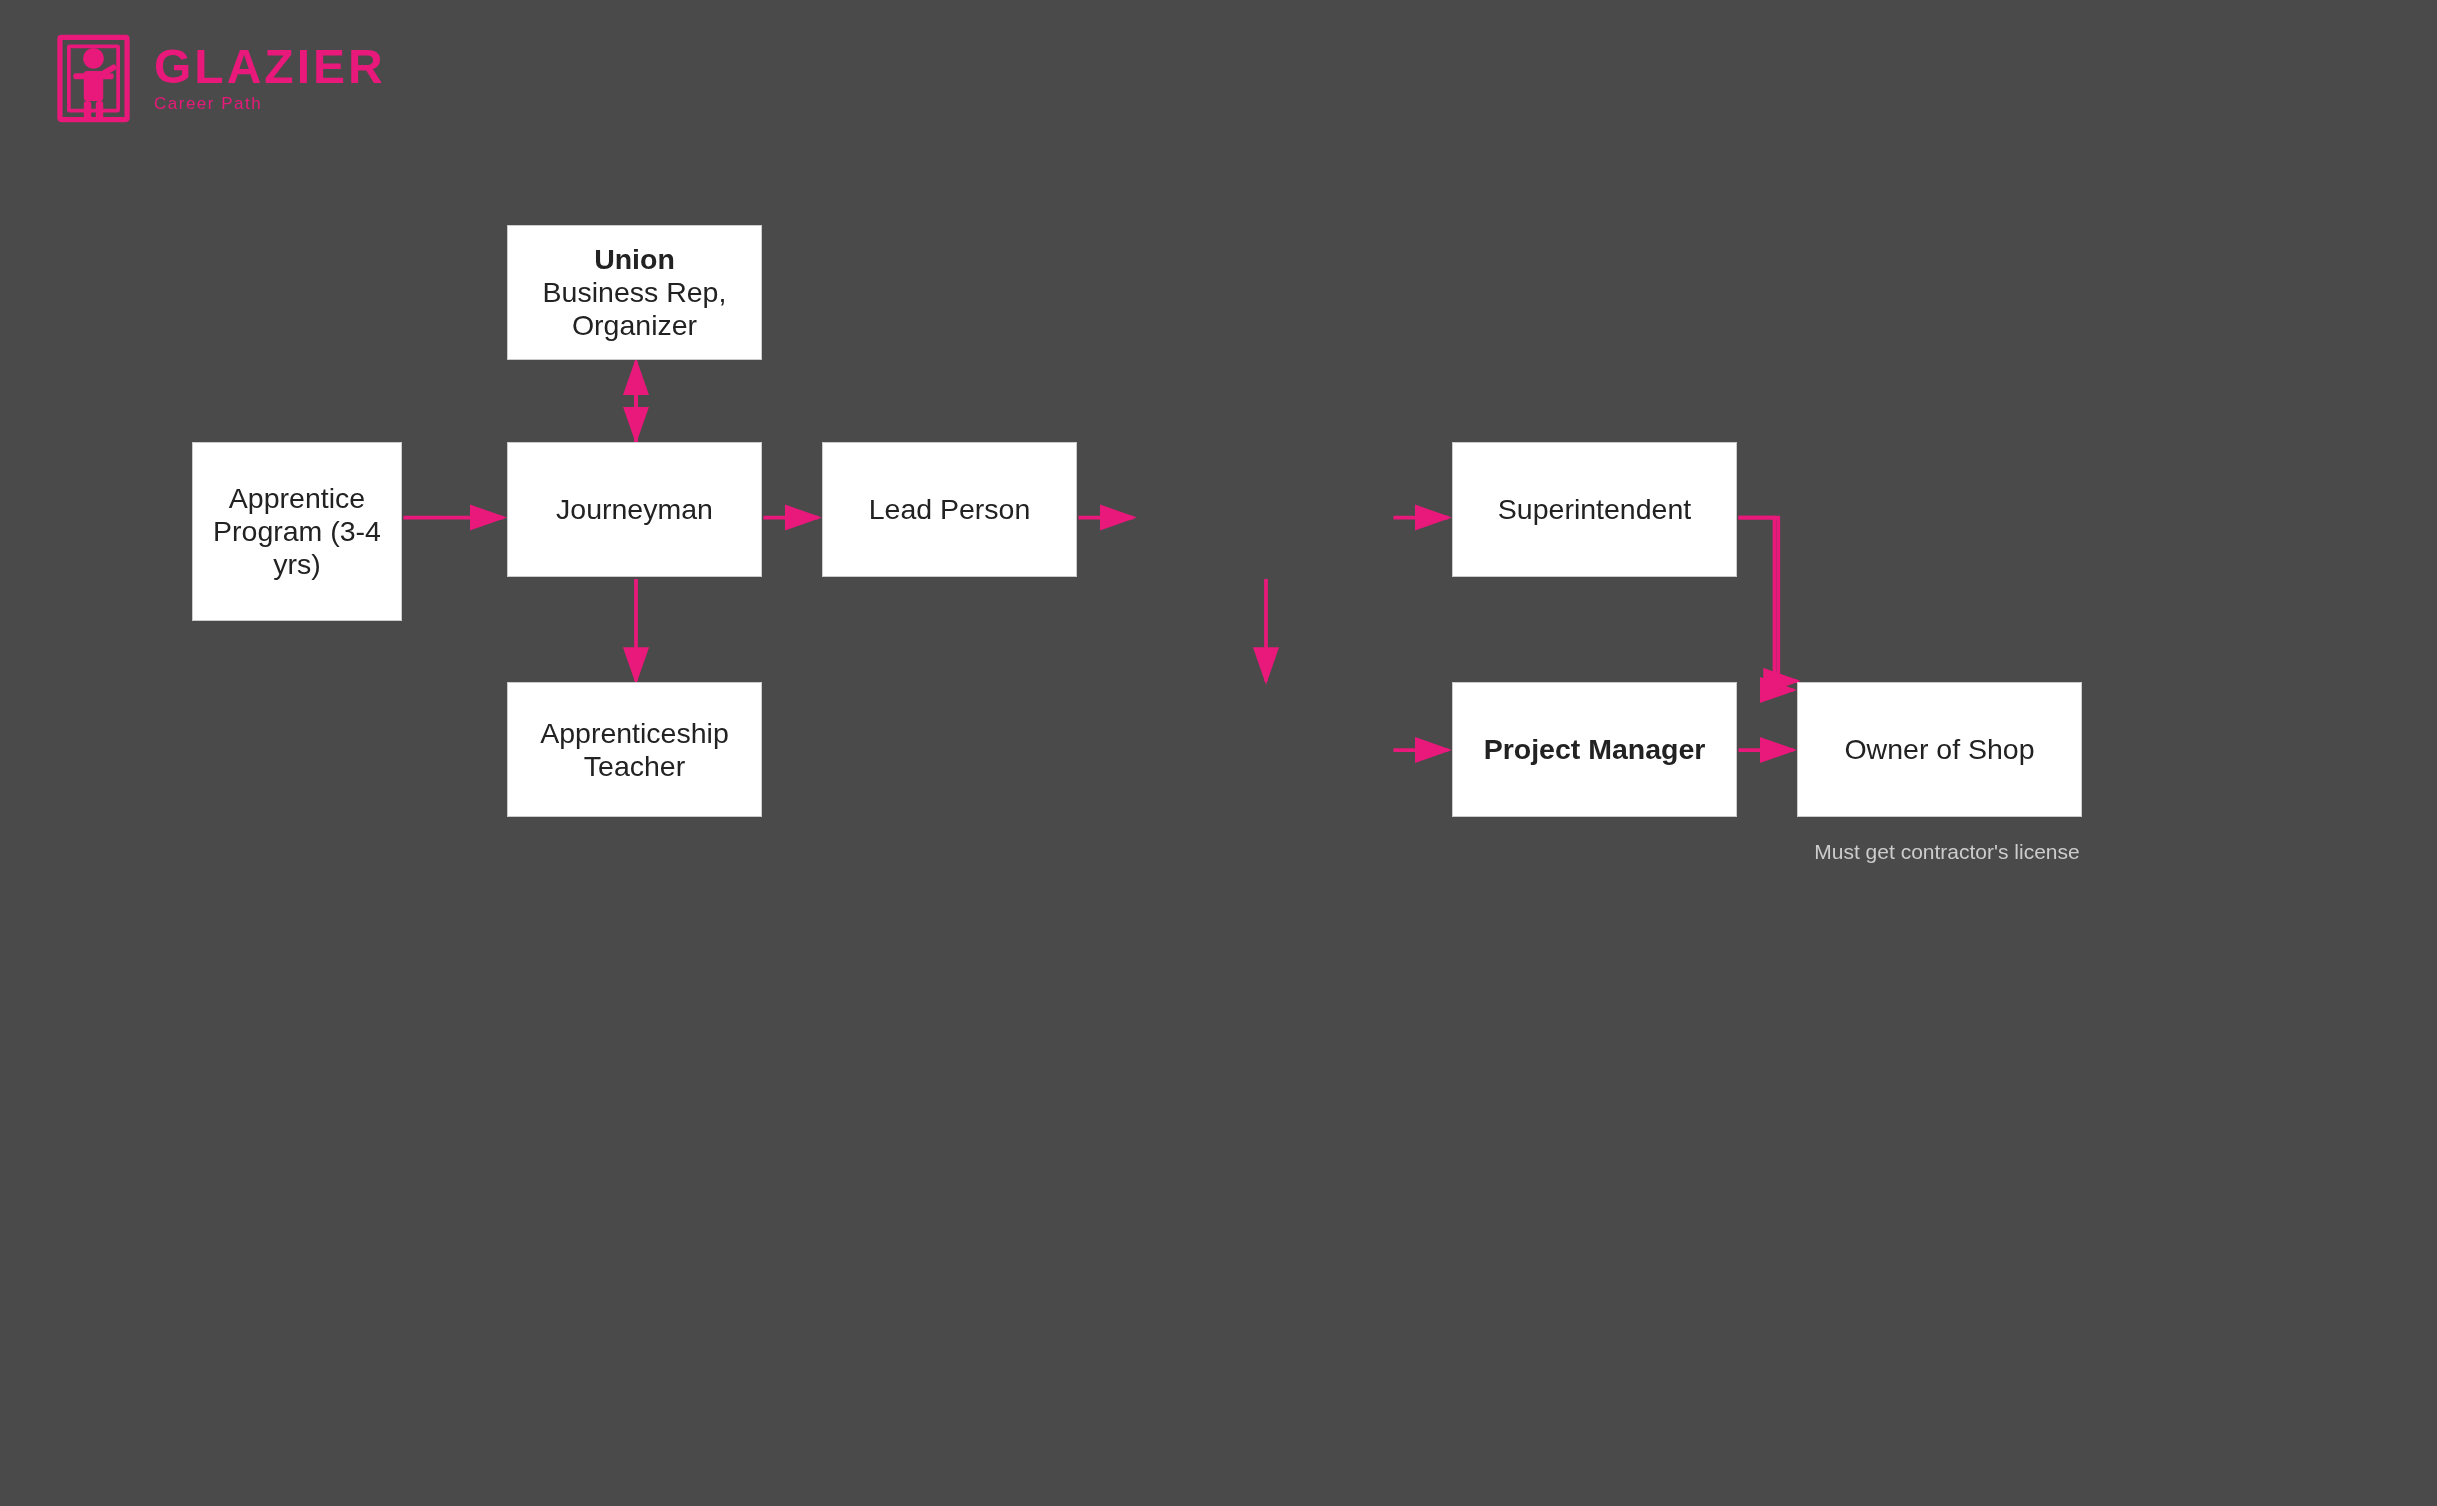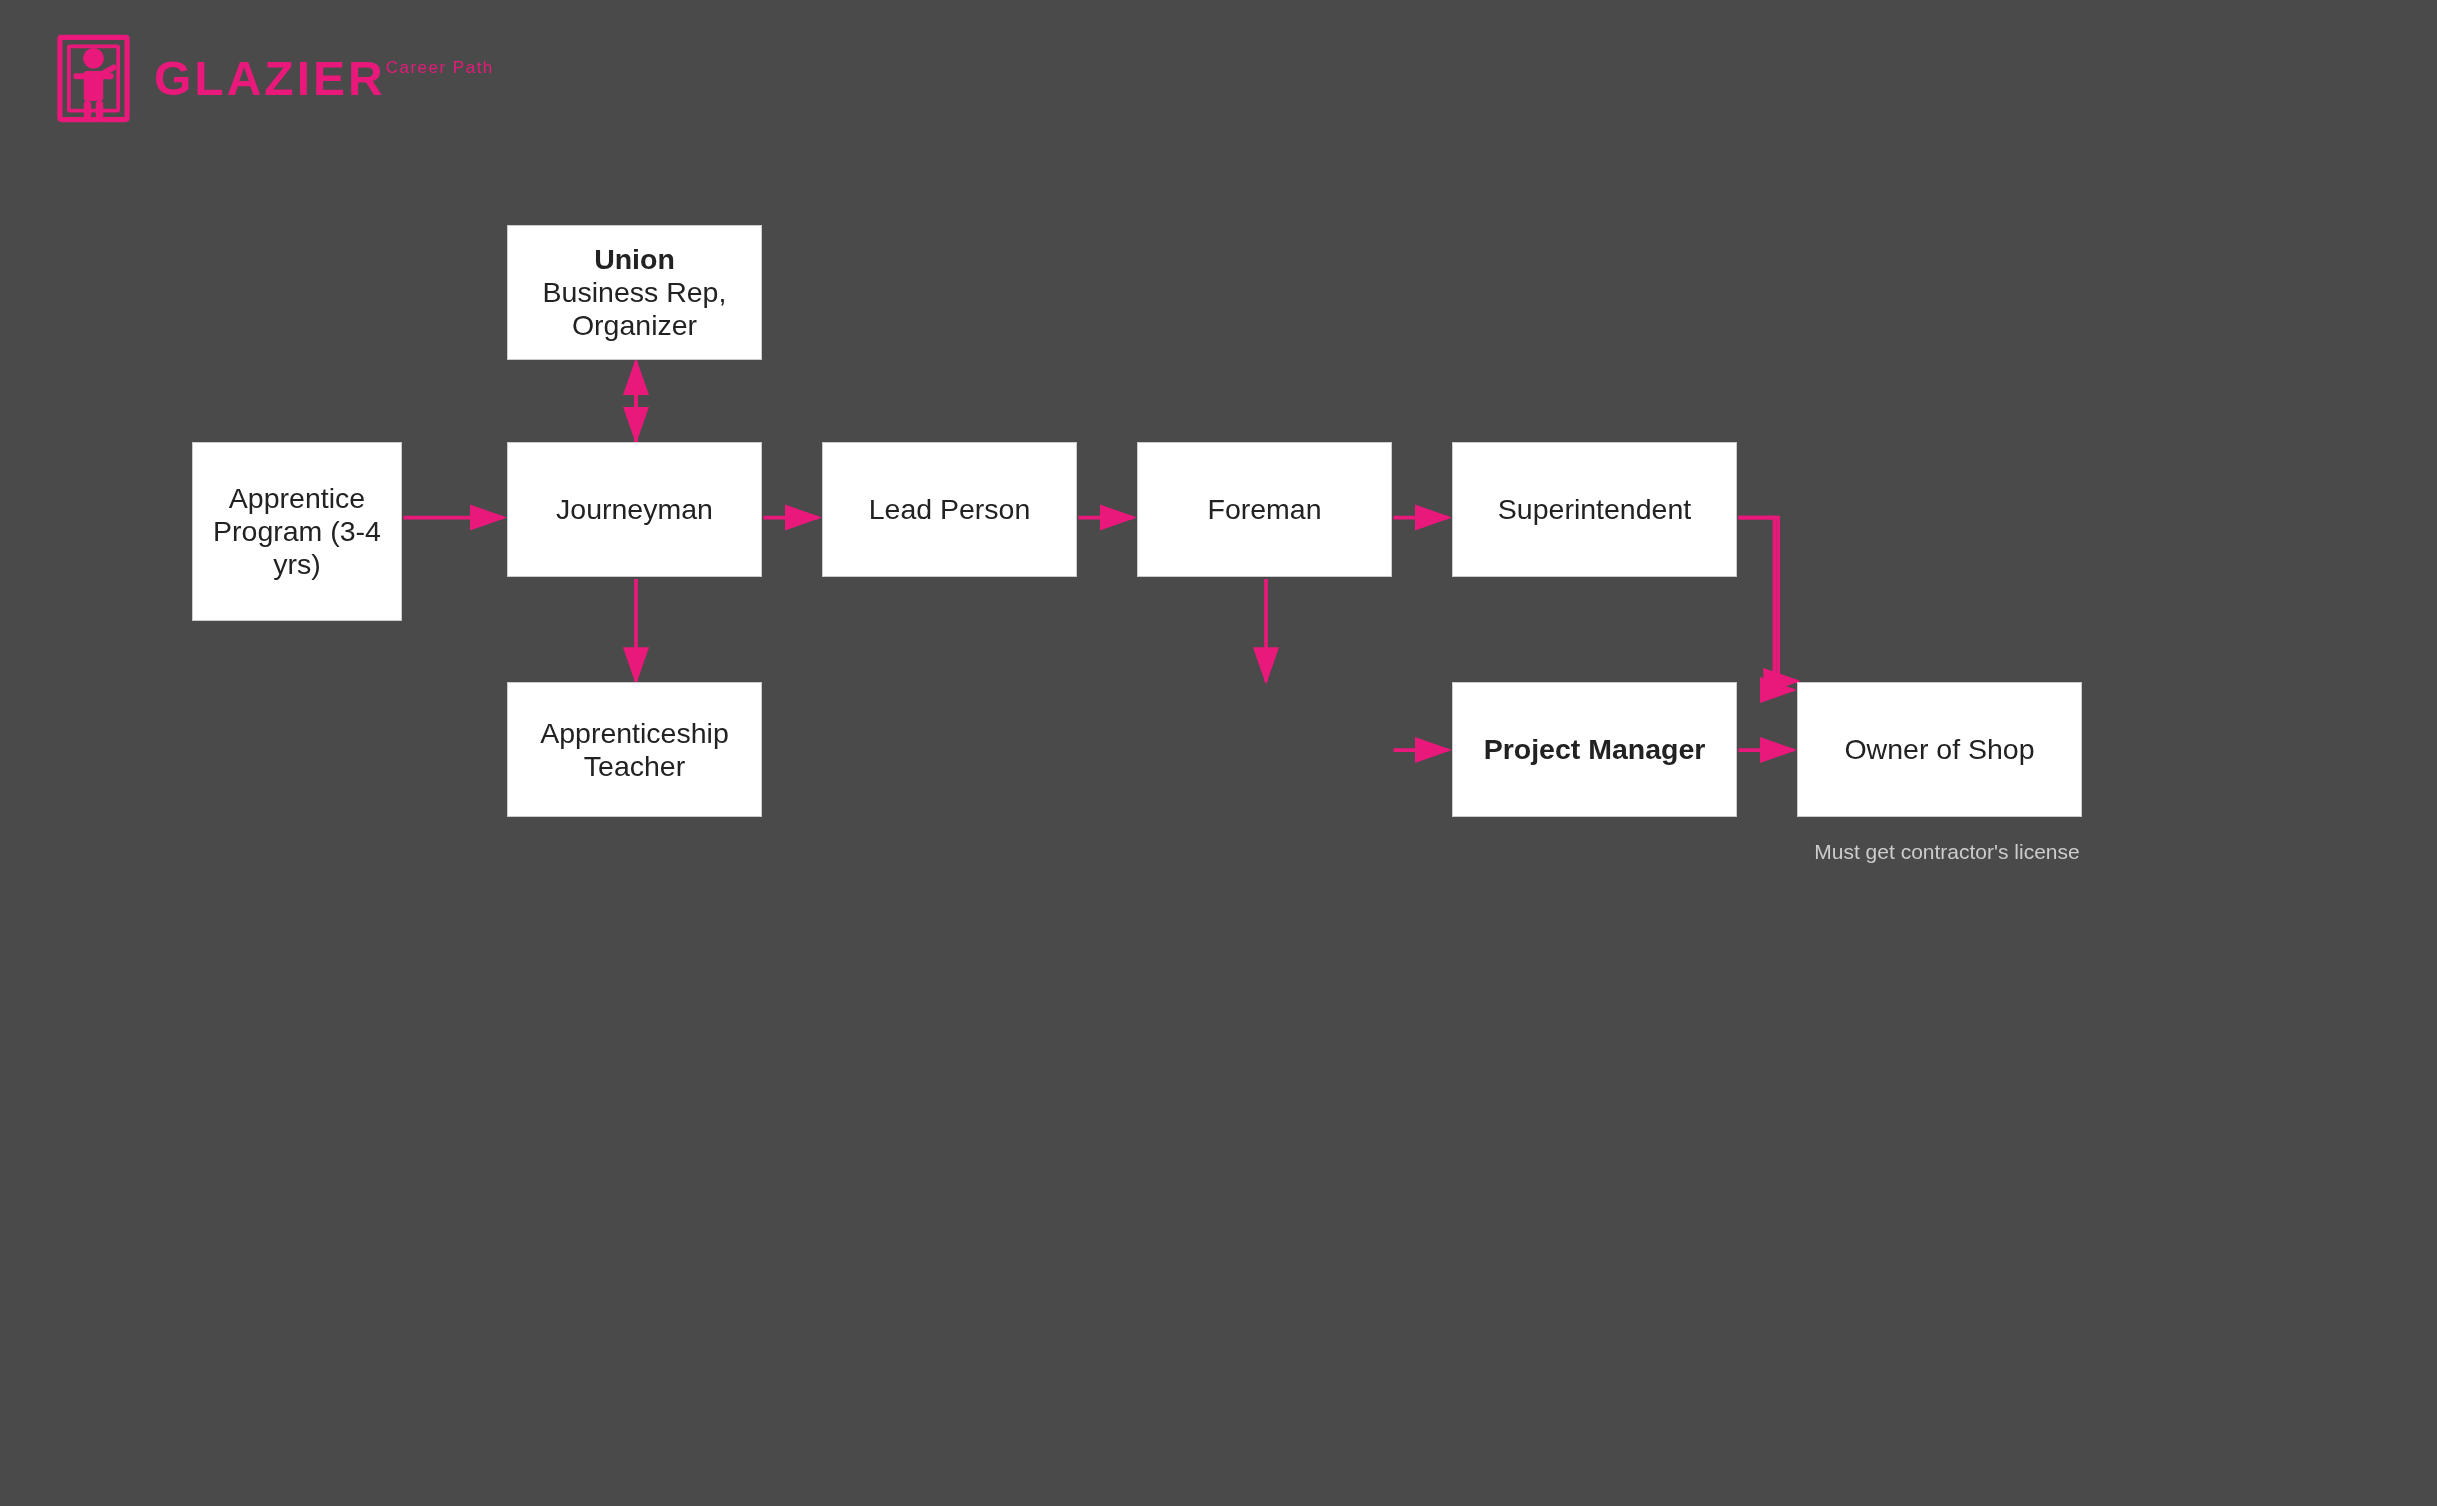--- a/index.html
+++ b/index.html
@@ -23,20 +23,21 @@
       gap: 12px;
     }
 
     .logo-icon {
       width: 97px;
       height: 97px;
     }
 
     .logo-text {
       display: flex;
+      flex-direction: column;
     }
 
     .logo-title {
       font-size: 48px;
       font-weight: 900;
       color: #e8197a;
       letter-spacing: 3px;
       line-height: 1;
     }
 
@@ -245,23 +246,20 @@
   </div>
 
   <div class="box box-journeyman">
     <span>Journeyman</span>
   </div>
 
   <div class="box box-lead-person">
     <span>Lead Person</span>
   </div>
 
-  <div class="box box-foreman">
-    <span>Foreman</span>
-  </div>
 
   <div class="box box-superintendent">
     <span>Superintendent</span>
   </div>
 
   <div class="box box-apprenticeship-teacher">
     <span>Apprenticeship Teacher</span>
   </div>
 
 

